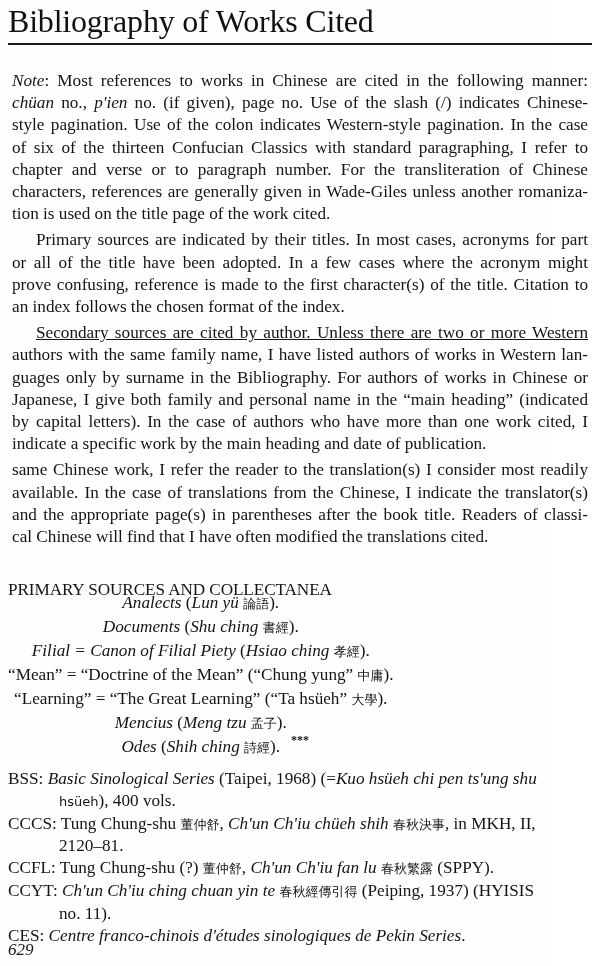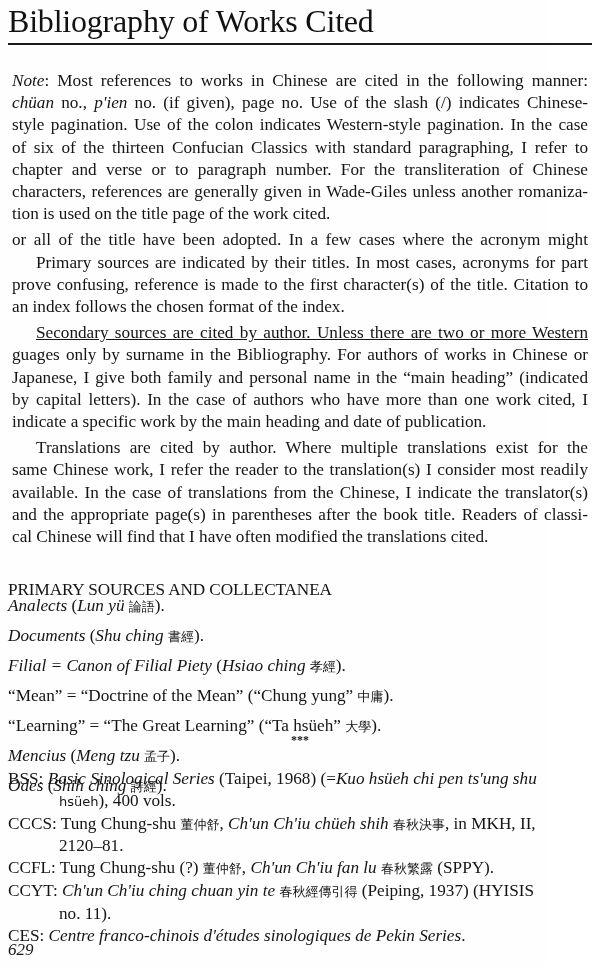--- a/index.html
+++ b/index.html
@@ -19,21 +19,21 @@
   .intro { position:absolute; left:8px; top:66px; width:584px; font-size:17.2px; line-height:22.2px; text-align:justify; }
   .intro p { margin:4px; }
   .line { display:block; text-align:justify; text-align-last:justify; white-space:nowrap; }
   .line.last { text-align-last:left; }
   i { font-style:italic; }
 
   .section-heading {
     position:absolute; left:8px; top:579px;
     font-size:17.2px; line-height:22px; letter-spacing:-0.1px; white-space:nowrap;
   }
-  .primary-list { position:absolute; left:8px; top:591px; font-size:17.2px; line-height:29px; }
+  .primary-list { position:absolute; left:8px; top:591px; font-size:17.2px; line-height:23px;text-align:center; }
   .primary-list div { white-space:nowrap; }
   .cjk { font-family: "DejaVu Sans", sans-serif; font-size:13px; }
 
   .stars { position:absolute; left:0; width:600px; top:733px; text-align:center; font-size:12px; line-height:14px; font-weight:bold; letter-spacing:0px; }
 
   .abbr-list { position:absolute; left:8px; top:768px; width:584px; font-size:17.2px; line-height:21.8px; }
   .abbr-entry { position:relative; }
   .abbr-entry .l1 { white-space:nowrap; display:block; }
   .abbr-entry .cont { display:block; padding-left:51px; white-space:nowrap; }
 
@@ -51,34 +51,34 @@
     <p>
       <span class="line"><i>Note</i><span>: Most references to works in Chinese are cited in the following manner:</span></span>
       <span class="line"><i>chüan</i><span> no., </span><i>p'ien</i><span> no. (if given), page no. Use of the slash (/) indicates Chinese-</span></span>
       <span class="line">style pagination. Use of the colon indicates Western-style pagination. In the case</span>
       <span class="line">of six of the thirteen Confucian Classics with standard paragraphing, I refer to</span>
       <span class="line">chapter and verse or to paragraph number. For the transliteration of Chinese</span>
       <span class="line">characters, references are generally given in Wade-Giles unless another romaniza-</span>
       <span class="line last">tion is used on the title page of the work cited.</span>
     </p>
     <p>
+      <span class="line" style="padding-left:24px;">Primary sources are indicated by their titles. In most cases, acronyms for part</span>
       <span class="line">or all of the title have been adopted. In a few cases where the acronym might</span>
-      <span class="line" style="padding-left:24px;">Primary sources are indicated by their titles. In most cases, acronyms for part</span>
       <span class="line">prove confusing, reference is made to the first character(s) of the title. Citation to</span>
       <span class="line last">an index follows the chosen format of the index.</span>
     </p>
     <p>
       <span class="line" style="padding-left:24px;text-decoration:underline;">Secondary sources are cited by author. Unless there are two or more Western</span>
+      <span class="line">authors with the same family name, I have listed authors of works in Western lan-</span>
       <span class="line">guages only by surname in the Bibliography. For authors of works in Chinese or</span>
       <span class="line">Japanese, I give both family and personal name in the “main heading” (indicated</span>
       <span class="line">by capital letters). In the case of authors who have more than one work cited, I</span>
       <span class="line last">indicate a specific work by the main heading and date of publication.</span>
     </p>
     <p>
-      <span class="line" style="padding-left:24px;">Translations are cited by author. Where multiple translations exist for the</span>
       <span class="line">same Chinese work, I refer the reader to the translation(s) I consider most readily</span>
       <span class="line">available. In the case of translations from the Chinese, I indicate the translator(s)</span>
       <span class="line">and the appropriate page(s) in parentheses after the book title. Readers of classi-</span>
       <span class="line last">cal Chinese will find that I have often modified the translations cited.</span>
     </p>
   </div>
 
   <div class="section-heading">PRIMARY SOURCES AND COLLECTANEA</div>
 
   <div class="primary-list">

